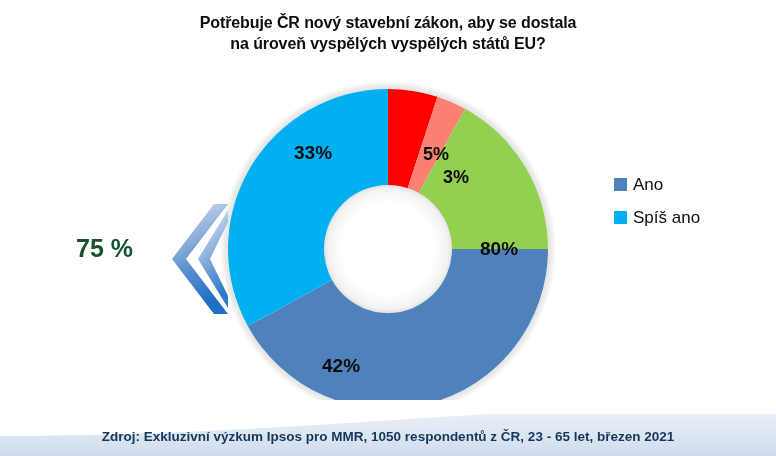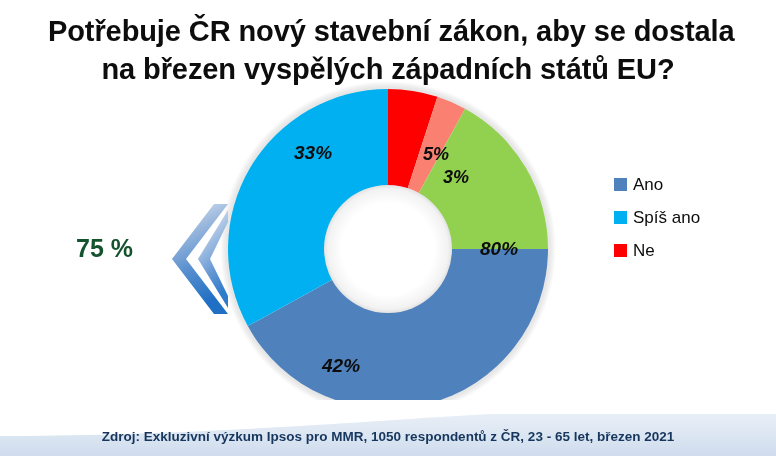--- a/index.html
+++ b/index.html
@@ -23,21 +23,21 @@
     background: #ffffff;
   }
 
   
   #title {
     position: absolute;
     left: 48px;
     top: 12px;
     width: 680px;
     text-align: center;
-    font-size: 29px;
+    font-size: 16px;
     font-weight: bold;
     color: #0d0d0d;
     line-height: 1.32;
     letter-spacing: -0.1px;
   }
   #title .tline { display: block; white-space: nowrap; }
 
   
   #donut-wrap {
     position: absolute;
@@ -48,21 +48,20 @@
   }
   #donut-svg { display: block; width: 340px; height: 340px; }
 
   
   .pct-label {
     position: absolute;
     font-size: 19px;
     font-weight: bold;
     color: #0d0d0d;
     white-space: nowrap;
-    font-style: italic;
   }
   #pct-ano       { left: 322px; top: 355px; }
   #pct-spis-ano  { left: 294px; top: 142px; }
   #pct-ne        { left: 423px; top: 144px; font-size: 18px; }
   #pct-spise-ne  { left: 443px; top: 167px; font-size: 18px; }
   #pct-nevim     { left: 480px; top: 238px; }
 
   
   #callout-value {
     position: absolute;
@@ -138,21 +137,21 @@
     white-space: nowrap;
   }
 </style>
 </head>
 <body>
 
 <div id="slide">
 
   <div id="title">
     <span class="tline">Potřebuje ČR nový stavební zákon, aby se dostala</span>
-    <span class="tline">na březen vyspělých západních států EU?</span>
+    <span class="tline">na úroveň vyspělých vyspělých států EU?</span>
   </div>
 
   <div id="donut-wrap">
     <svg id="donut-svg" viewBox="0 0 340 340" xmlns="http://www.w3.org/2000/svg" aria-hidden="true">
       <defs>
         <radialGradient id="donutShadow" cx="50%" cy="50%" r="50%">
           <stop offset="88%" stop-color="#bfbfbf" stop-opacity="0"></stop>
           <stop offset="96%" stop-color="#aaaaaa" stop-opacity="0.30"></stop>
           <stop offset="100%" stop-color="#999999" stop-opacity="0"></stop>
         </radialGradient>
@@ -205,24 +204,20 @@
 
   <div id="legend">
     <div class="legend-row">
       <span class="legend-swatch" style="background: rgb(79, 129, 189);"></span>
       <span class="legend-text">Ano</span>
     </div>
     <div class="legend-row">
       <span class="legend-swatch" style="background: rgb(0, 176, 240);"></span>
       <span class="legend-text">Spíš ano</span>
     </div>
-    <div class="legend-row">
-      <span class="legend-swatch" style="background: rgb(255, 0, 0);"></span>
-      <span class="legend-text">Ne</span>
-    </div>
   </div>
 
   <div id="footer-band"></div>
   <div id="footer-swoosh">
     <svg viewBox="0 0 776 36" preserveAspectRatio="none" xmlns="http://www.w3.org/2000/svg" aria-hidden="true">
       <path d="M0 0 L776 0 L776 6 C560 6 470 16 300 26 C180 33 80 36 0 36 Z" fill="#ffffff"></path>
       <path d="M0 -40 L776 -40 L776 2 C560 2 470 12 300 22 C180 29 80 32 0 32 Z" fill="#4f81bd" opacity="0"></path>
     </svg>
   </div>
   <div id="footer-text">Zdroj: Exkluzivní výzkum Ipsos pro MMR, 1050 respondentů z ČR, 23 - 65 let, březen 2021</div>

